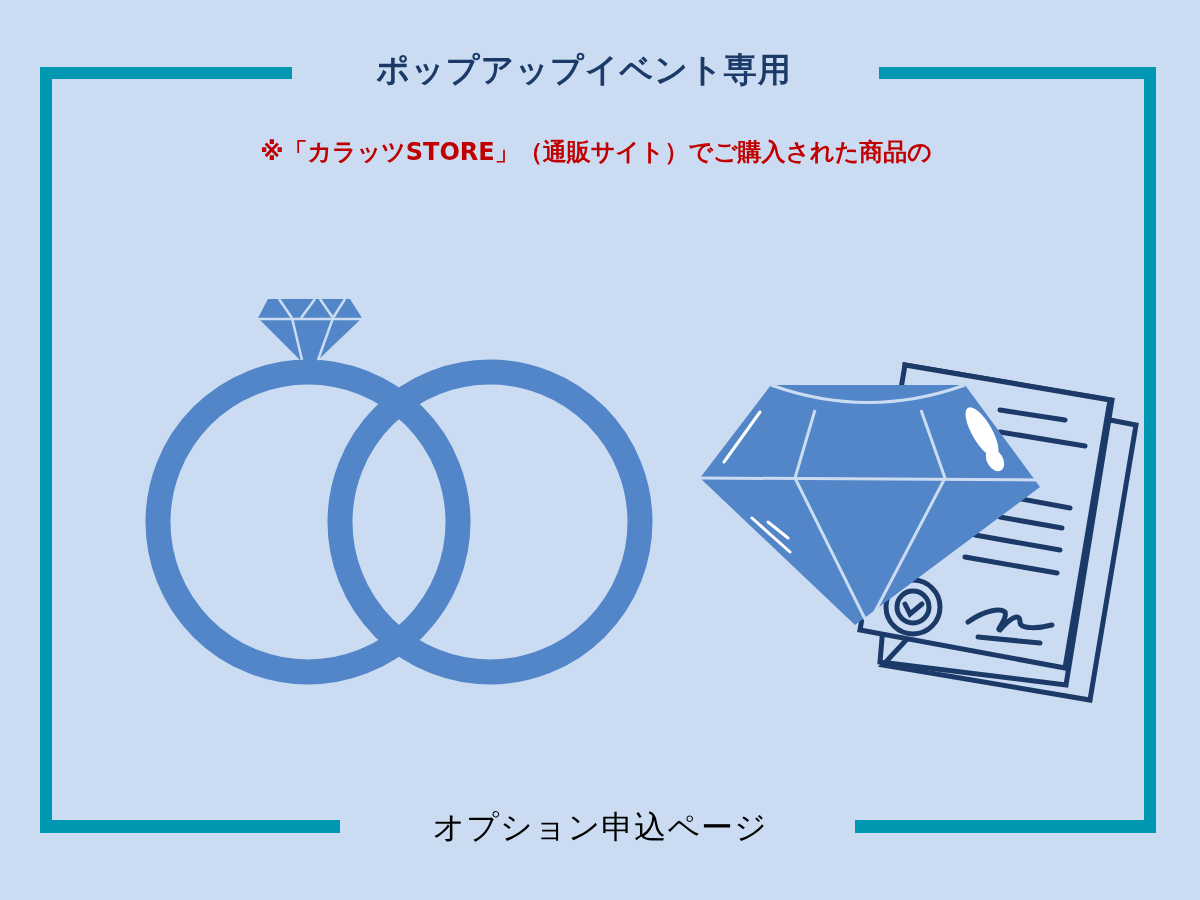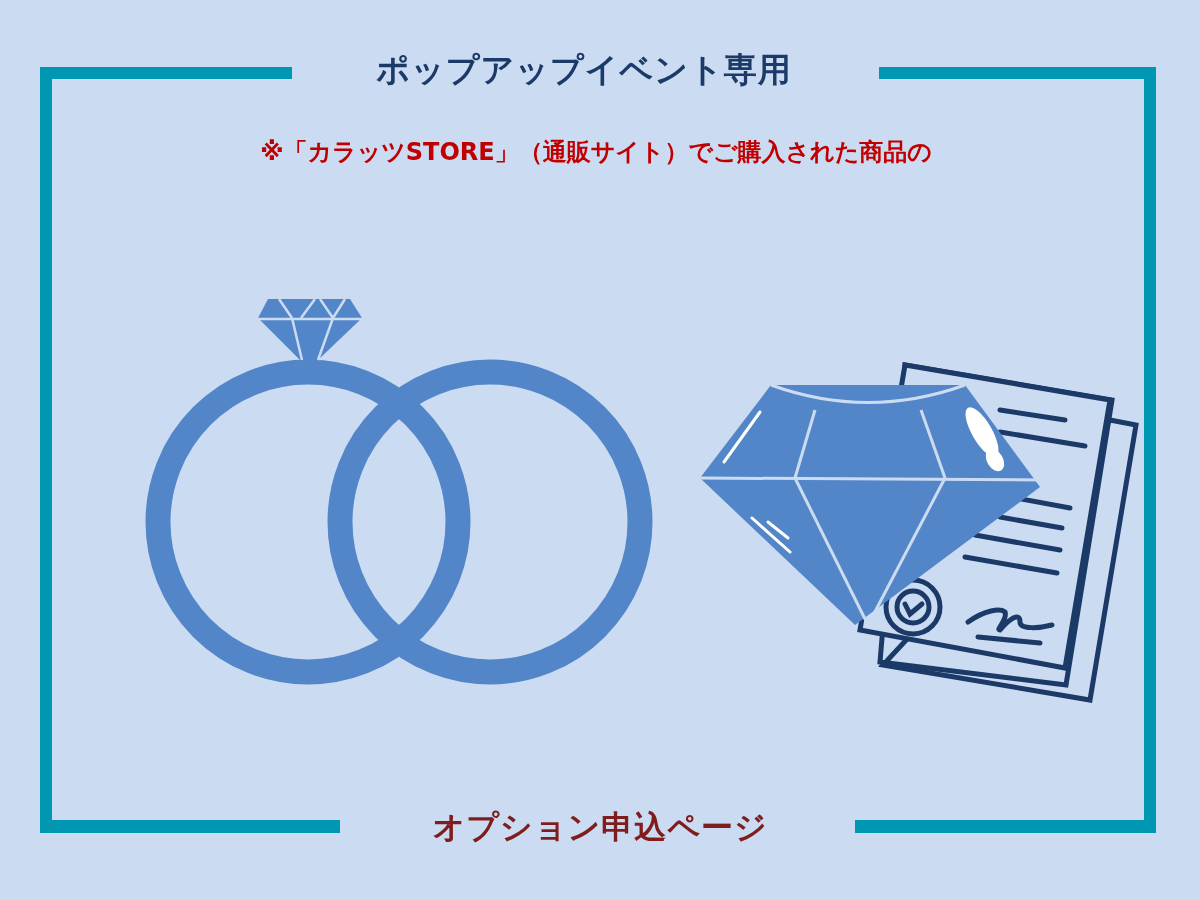--- a/index.html
+++ b/index.html
@@ -20,21 +20,21 @@
     .notice {
       position: absolute; left: 0; width: 1192px; top: 132px;
       text-align: center;
       font-size: 24px; font-weight: bold; color: #c00000;
       line-height: 41px;
     }
     .notice div { white-space: nowrap; }
     .footer {
       position: absolute; left: 0; width: 1200px; top: 806px;
       text-align: center;
-      font-size: 32px; font-weight: bold; color: #7f1d1d;
+      font-size: 32px; font-weight: normal; color: #000000;
       letter-spacing: 1px;
     }
     svg { position: absolute; left: 0; top: 0; }
   </style>
 </head>
 <body>
 
 <div class="frame-seg" style="left:40px; top:67px; width:252px; height:12px;"></div>
 <div class="frame-seg" style="left:879px; top:67px; width:277px; height:12px;"></div>
 <div class="frame-seg" style="left:40px; top:67px; width:12px; height:766px;"></div>

